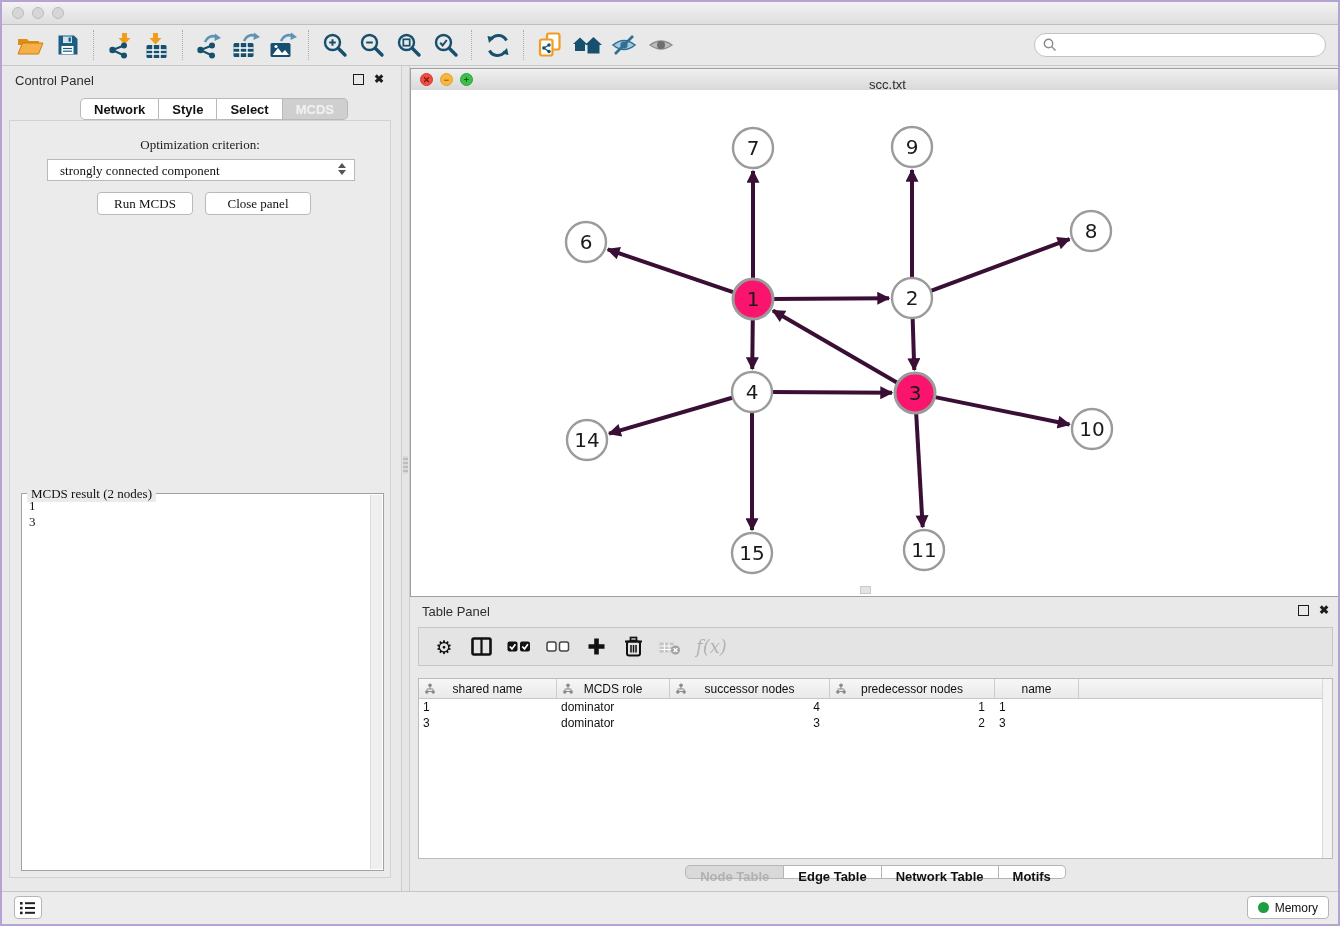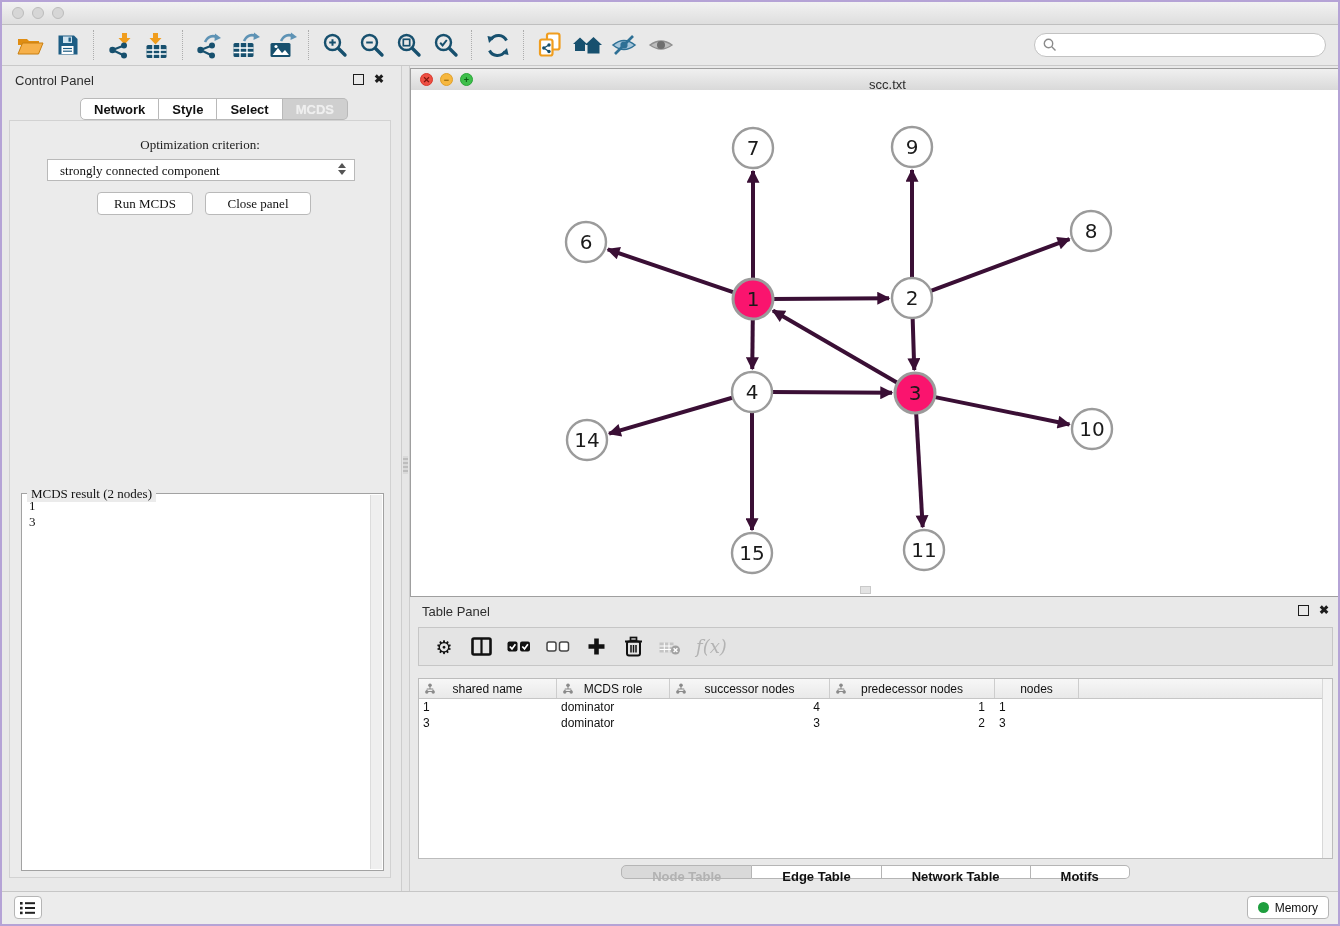--- a/index.html
+++ b/index.html
@@ -82,21 +82,21 @@
      border:1px solid #bcbcbc;box-sizing:border-box;overflow:hidden;}
   .thead{display:flex;height:19px;border-bottom:1px solid #c6c6c6;background:linear-gradient(#f7f7f7,#e9e9e9);}
   .th{position:relative;height:19px;border-right:1px solid #cdcdcd;box-sizing:border-box;
       font-size:12px;color:#111;display:flex;align-items:center;justify-content:center;}
   .th .tree-ico{position:absolute;left:5px;top:4px;}
   .trow{display:flex;height:16px;font-size:12px;color:#111;}
   .td{box-sizing:border-box;padding:1px 4px 0 4px;overflow:hidden;white-space:nowrap;}
   .td.right{text-align:right;padding-right:10px;}
   .table-scroll{position:absolute;right:0;top:0;bottom:0;width:9px;background:#f3f3f3;border-left:1px solid #d8d8d8;}
   .tp-tabs{position:absolute;left:0;right:0;top:266px;height:22px;display:flex;justify-content:center;}
-  .seg2{height:14px;line-height:22px;padding:0 30px;background:#fff;border:1px solid #b5b5b5;border-left:none;
+  .seg2{height:14px;line-height:22px;padding:0 14px;background:#fff;border:1px solid #b5b5b5;border-left:none;
        font-size:13px;font-weight:bold;color:#111;box-sizing:border-box;}
   .seg2:first-child{border-left:1px solid #b5b5b5;border-radius:5px 0 0 5px;}
   .seg2:last-child{border-radius:0 5px 5px 0;}
   .seg2.active{background:#d9d9d9;color:#b2b2b2;}
   
   .statusbar{position:absolute;left:0;right:0;bottom:0;height:32px;background:#ececec;border-top:1px solid #c6c6c6;}
   .sb-btn{position:absolute;top:4px;height:23px;background:#fff;border:1px solid #b5b5b5;border-radius:4px;
      display:flex;align-items:center;justify-content:center;box-sizing:border-box;}
   .mem-dot{width:11px;height:11px;border-radius:50%;background:#1e9e3e;margin-right:6px;}
   .mem-label{font-size:12px;color:#111;}
@@ -468,21 +468,21 @@
           <div class="th" style="width: 165px;">
             <svg class="tree-ico" width="12" height="11">
               <circle cx="6" cy="2.3" r="1.8" fill="#8a8a8a"></circle>
               <path d="M6 2.3 V6 M2.8 8.5 H9.2 M2.8 8.5 V6.8 M9.2 8.5 V6.8 M6 6 H2.8 M6 6 H9.2" stroke="#8a8a8a" stroke-width="1.1" fill="none"></path>
               <circle cx="2.8" cy="9" r="1.7" fill="#8a8a8a"></circle>
               <circle cx="9.2" cy="9" r="1.7" fill="#8a8a8a"></circle>
             </svg>
             <span>predecessor nodes</span>
           </div>
           <div class="th" style="width: 84px;">
-            <span>nodes</span>
+            <span>name</span>
           </div>
         </div>
       <div>
           <div class="trow">
             <div class="td" style="width: 138px;">1</div>
             <div class="td" style="width: 113px;">dominator</div>
             <div class="td right" style="width: 160px;">4</div>
             <div class="td right" style="width: 165px;">1</div>
             <div class="td" style="width: 84px;">1</div>
           </div>

